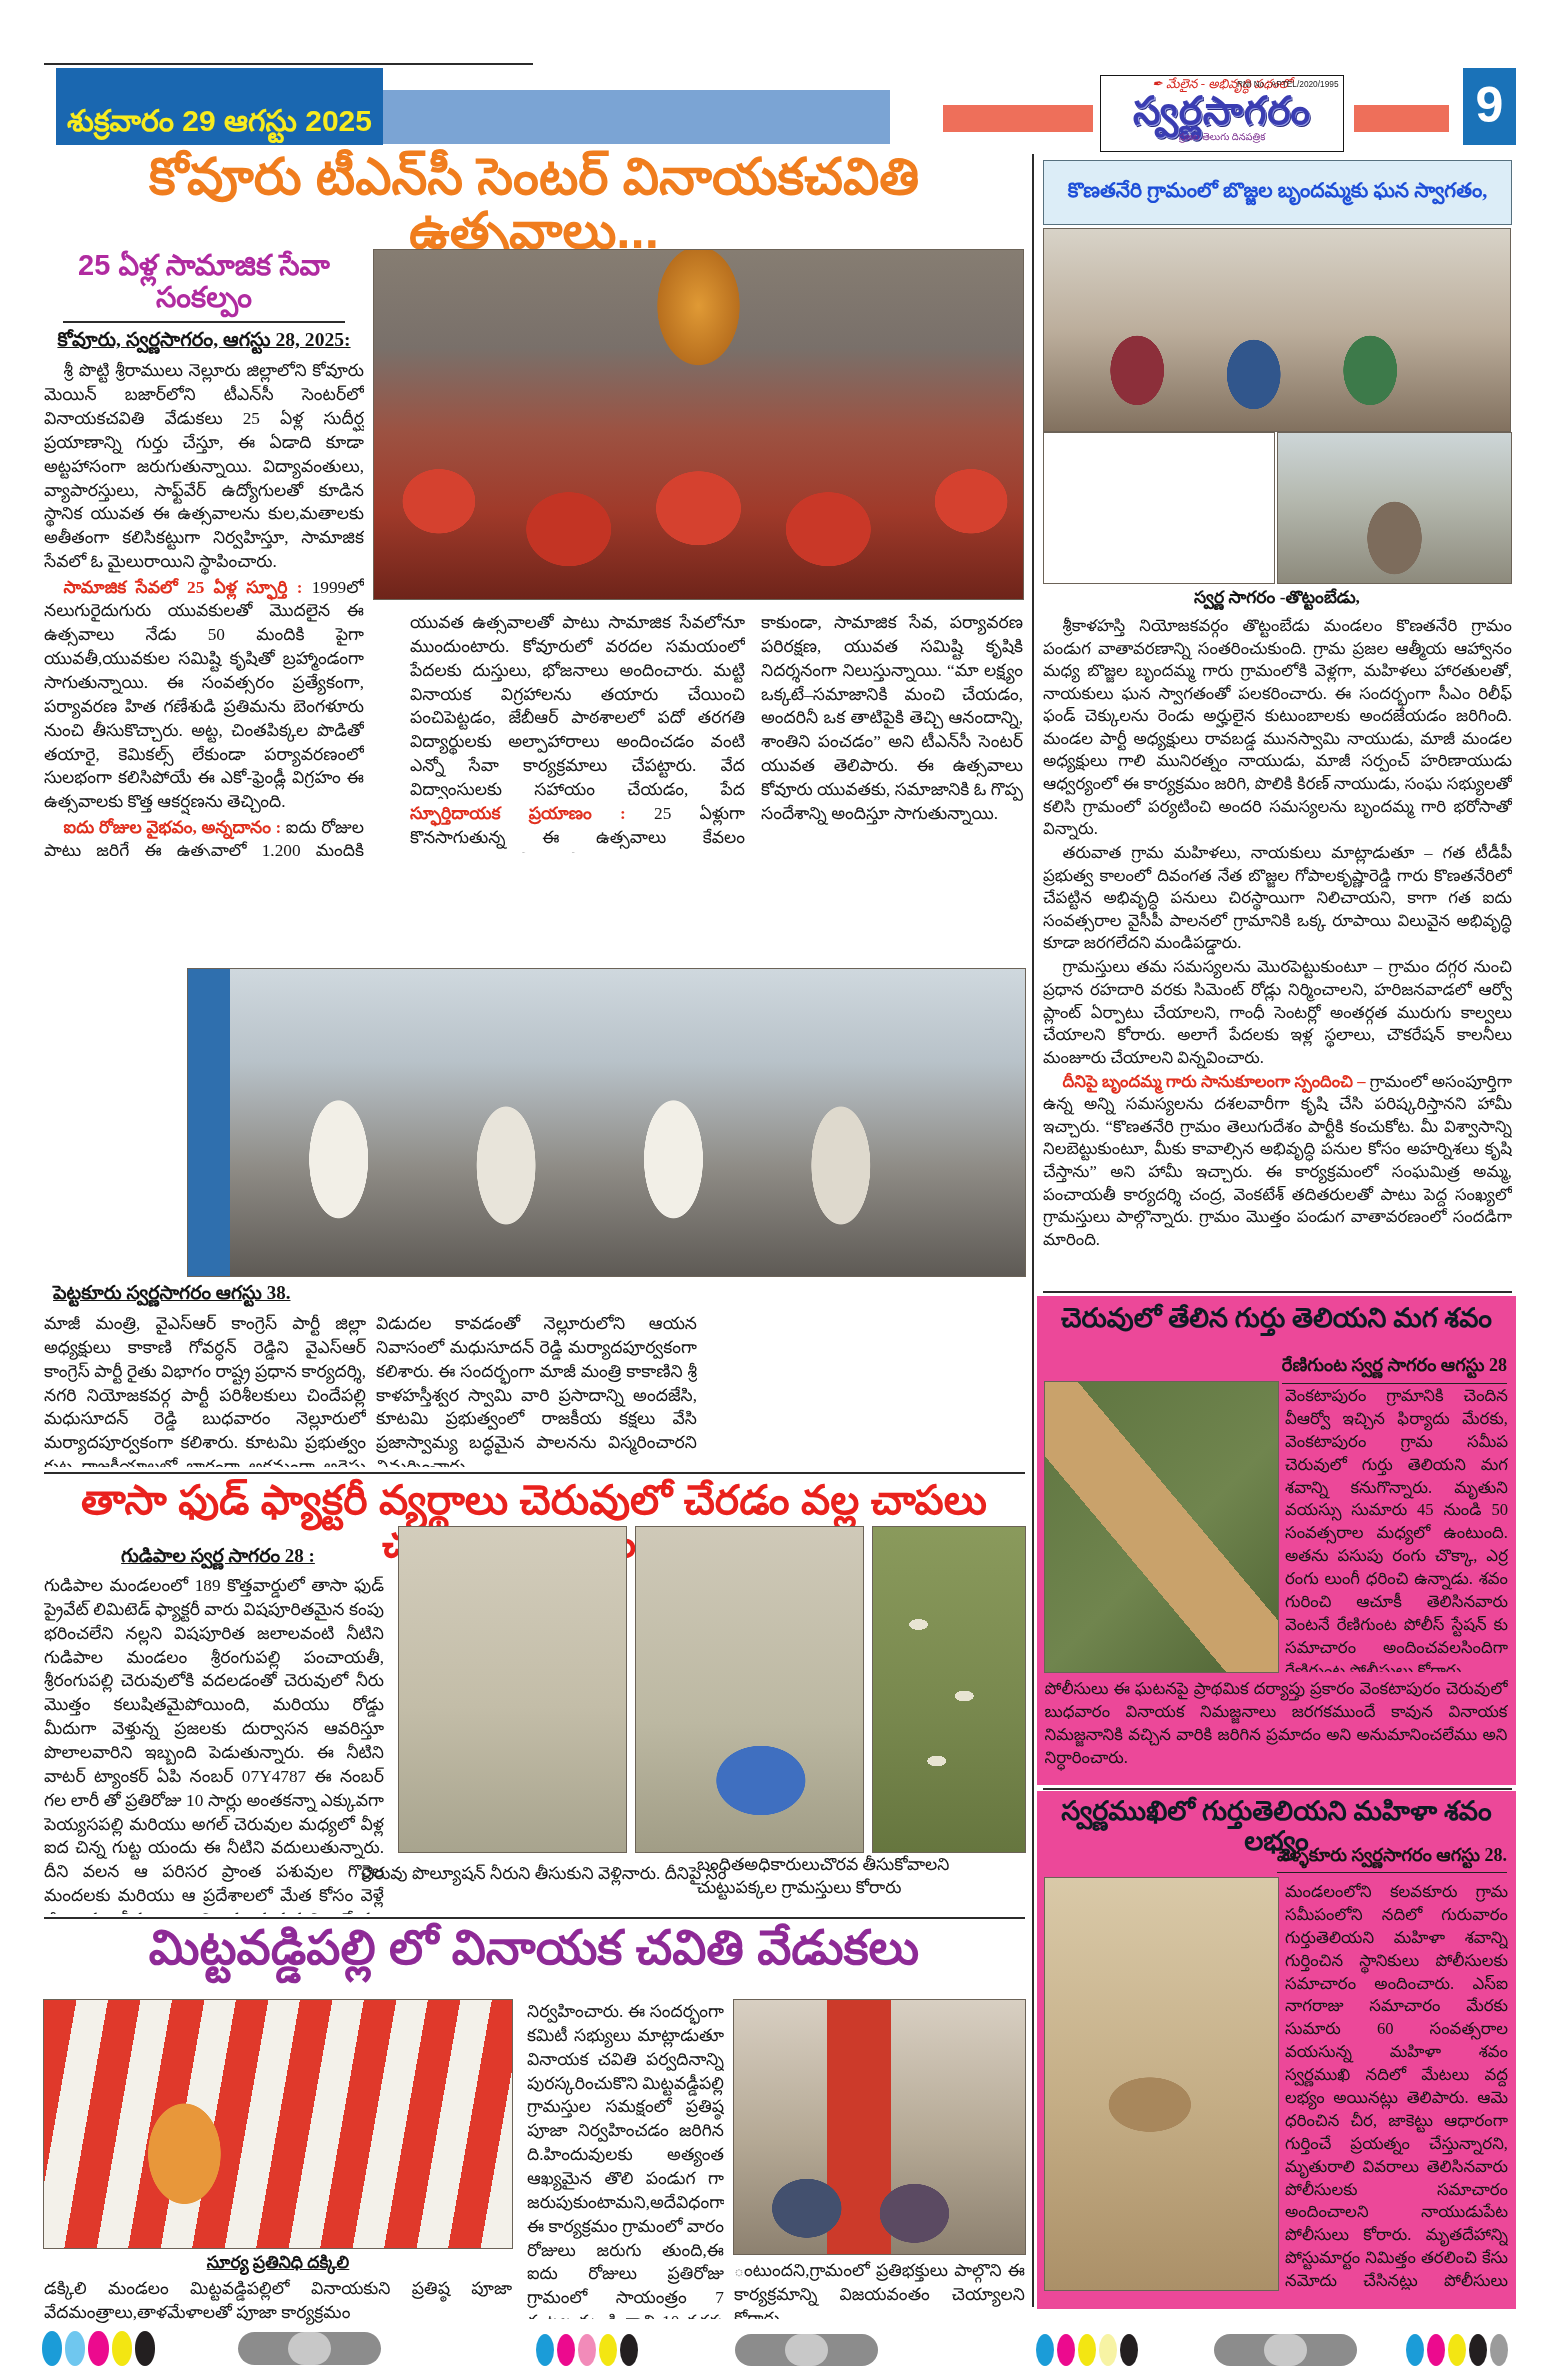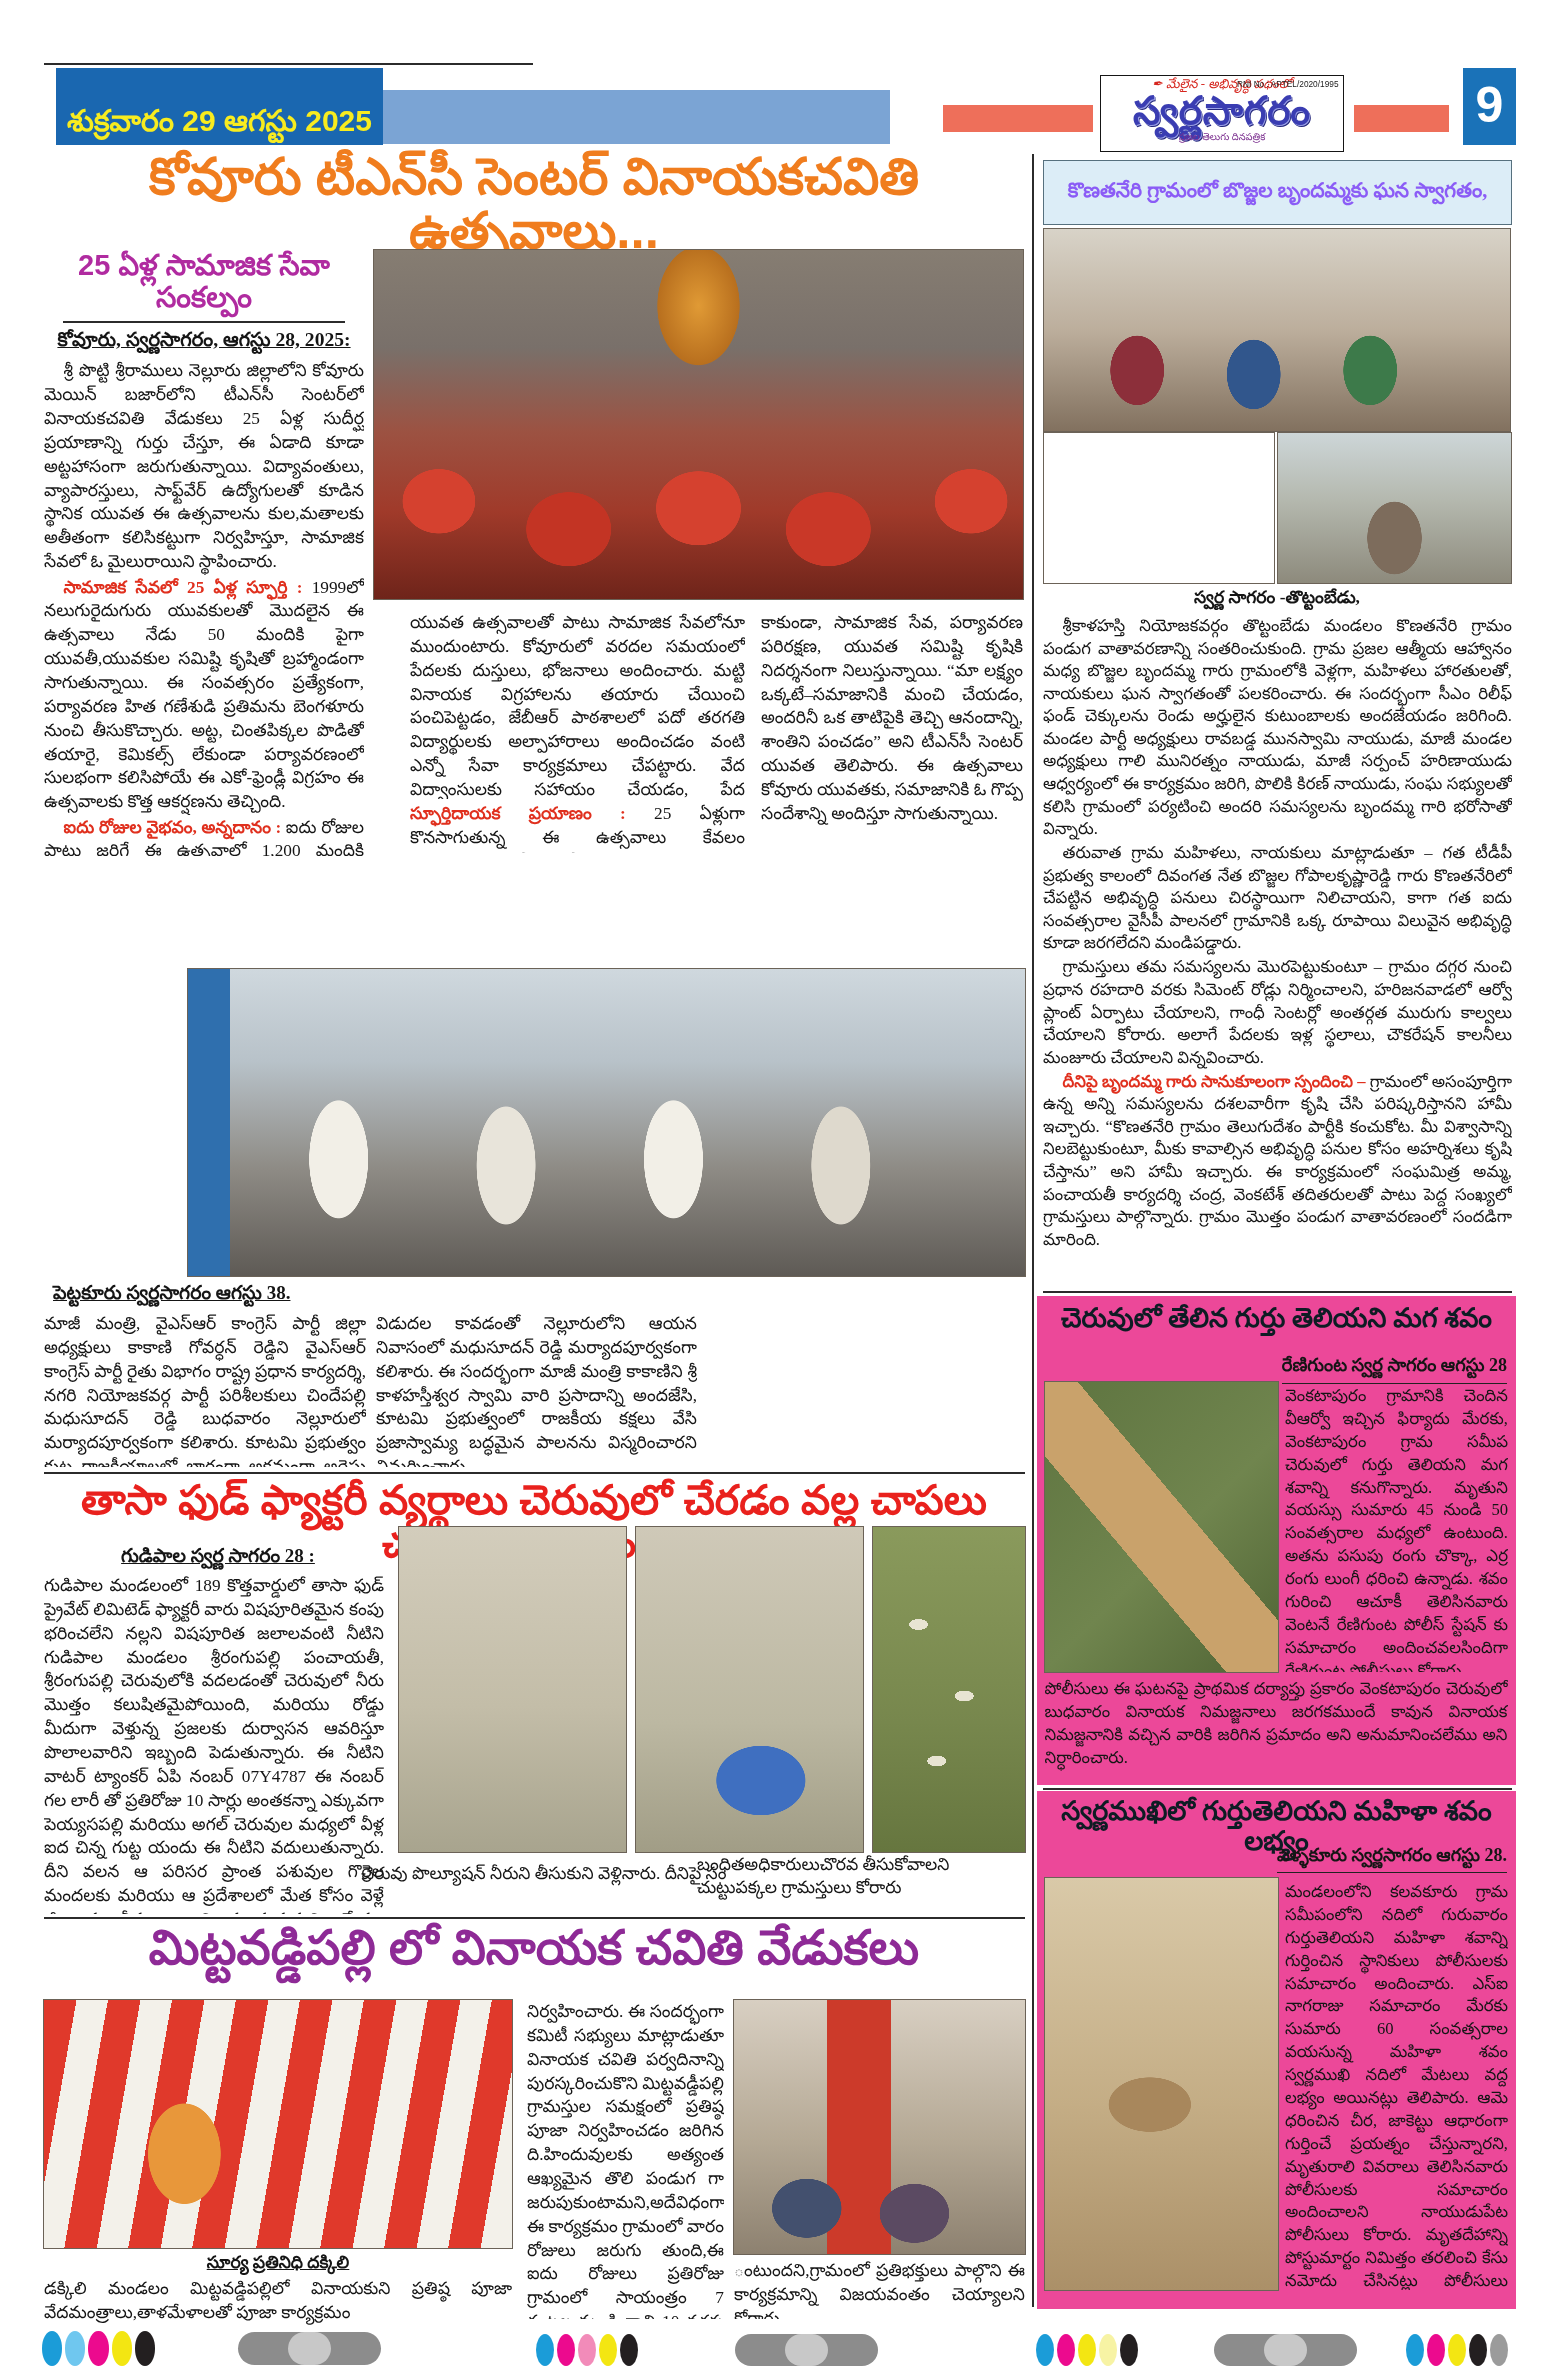--- a/index.html
+++ b/index.html
@@ -23,21 +23,21 @@
   .mast .ttl{color:#3a3db2;font-weight:bold;font-size:39px;line-height:1.05;
              text-shadow:0.8px 0.8px 0 #9aa0e6,1.5px 1.5px 0 #23267a;letter-spacing:0.8px;}
   .mast .sub{color:#7a2d8e;font-size:9.8px;line-height:1;}
   .pnum{background:#1a72b8;color:#ffffff;font-weight:bold;font-size:50px;text-align:center;line-height:75px;}
   
   .h-orange{color:#f07d1e;font-weight:bold;font-size:51px;text-align:center;line-height:1.05;}
   .h-teal{color:#26a695;font-weight:bold;font-size:69px;text-align:center;line-height:1.0;letter-spacing:-1.5px;}
   .h-red{color:#e9211d;font-weight:bold;font-size:41px;text-align:center;line-height:1.05;}
   .h-purple{color:#8e2a96;font-weight:bold;font-size:48px;text-align:center;line-height:1.05;}
   .h-sub-purple{color:#b02ba0;font-weight:bold;font-size:29px;text-align:center;line-height:1.1;}
-  .h-box{background:#dcedf7;border:0.8px solid #56707e;color:#8b5cf6;font-weight:bold;
+  .h-box{background:#dcedf7;border:0.8px solid #56707e;color:#1d4ed8;font-weight:bold;
          font-size:20.3px;text-align:center;}
   .h-panel{color:#0e1c24;font-weight:bold;font-size:27px;text-align:center;line-height:1.1;}
   .panel{background:#ec4899;}
   .capt{font-size:17.3px;font-weight:bold;}
   .u{text-decoration:underline;}
   
   .ph{outline:0.8px solid #6b6257;}
   .ph1{background:
     radial-gradient(68px 98px at 50% 16%, #e09a35 0%, #b86f1e 60%, rgba(0,0,0,0) 61%),
     radial-gradient(53px 47px at 10% 72%, #d5412f 0 68%, rgba(0,0,0,0) 69%),

